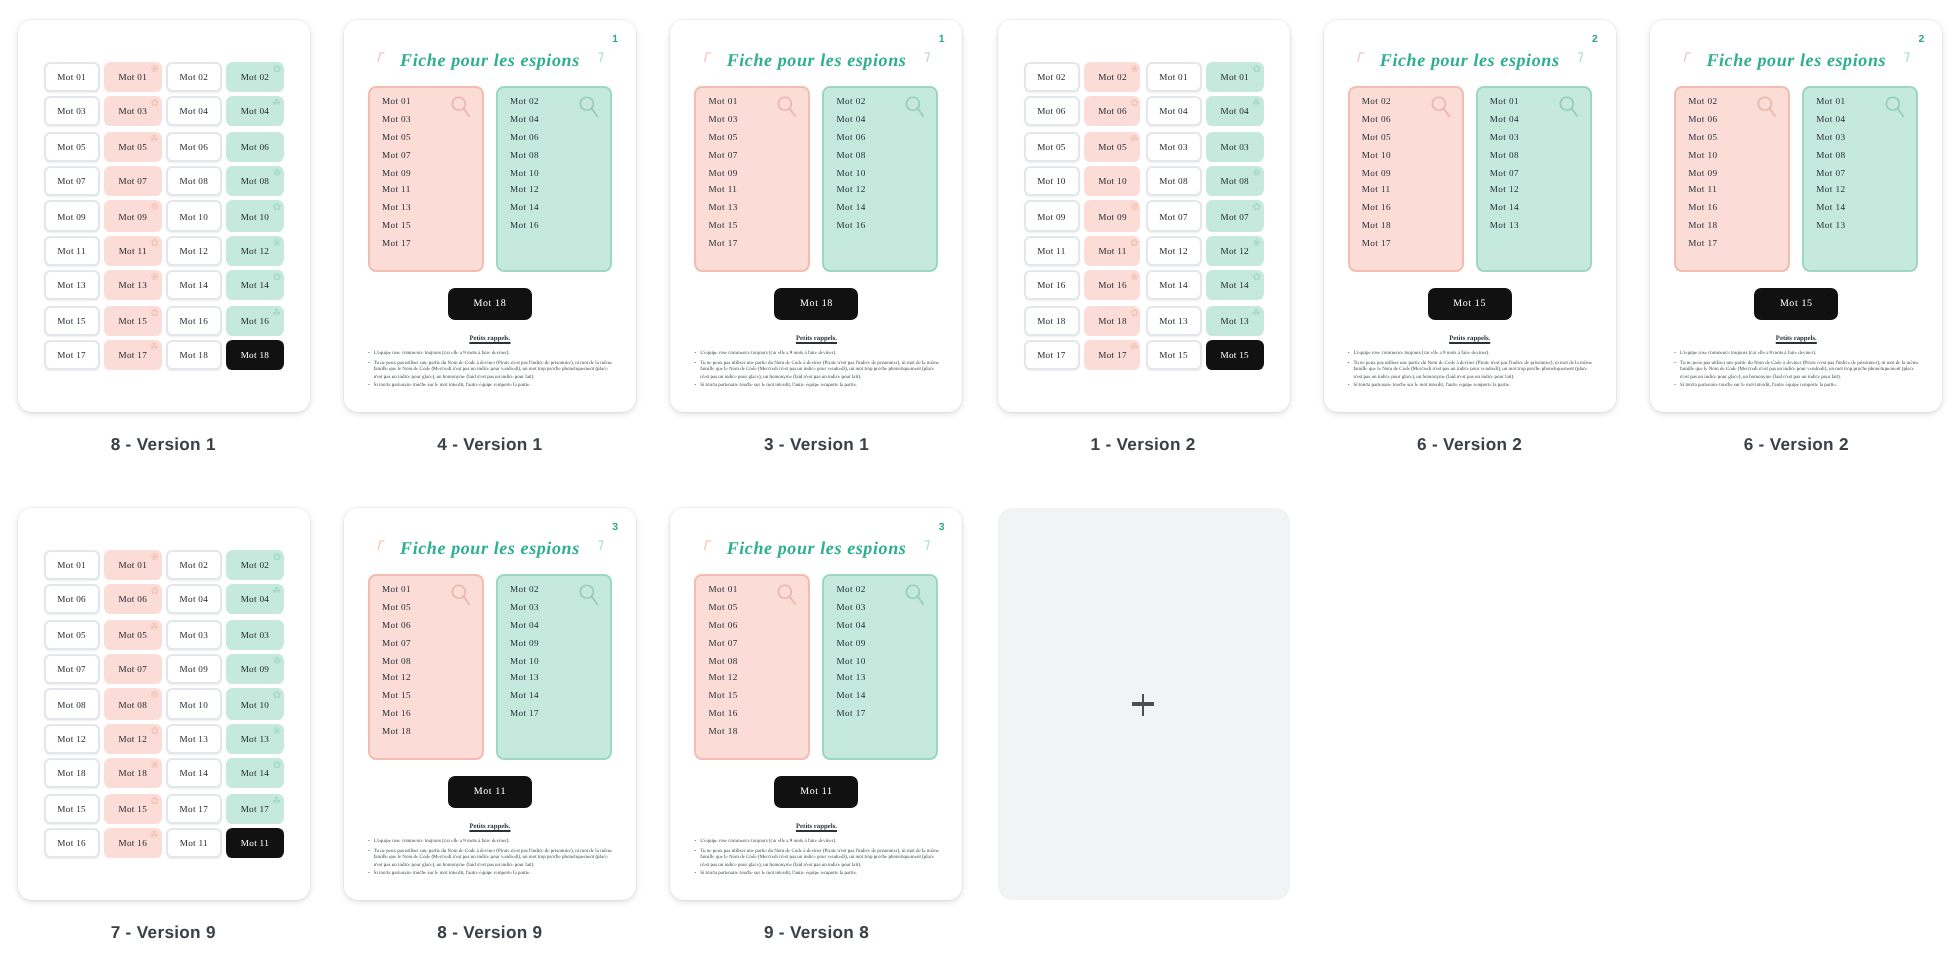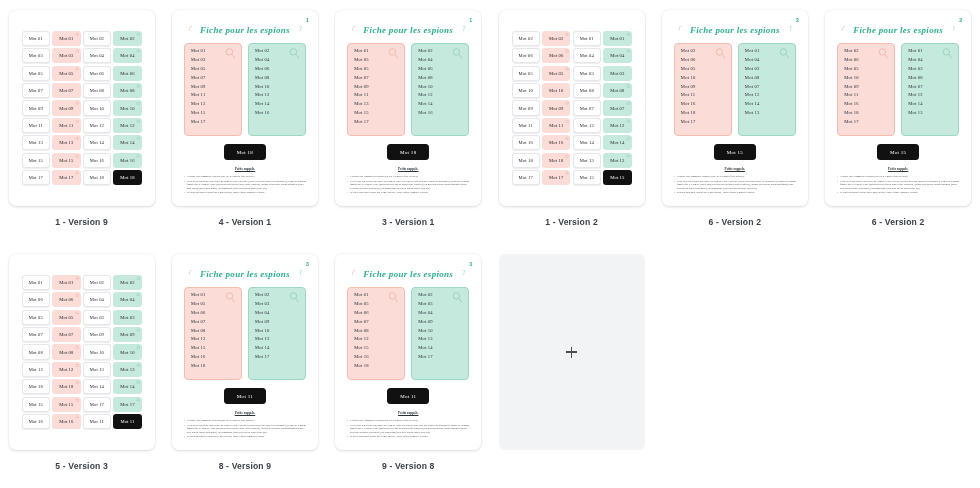--- a/index.html
+++ b/index.html
@@ -293,21 +293,21 @@
             </div>
             <div class="wcell plain">
               <span>Mot 18</span>
             </div>
             <div class="wcell black">
               <span>Mot 18</span>
             </div>
           </div>
         </div>
       </div>
-      <div class="caption">1 - Version 9</div>
+      <div class="caption">8 - Version 1</div>
     </div>
     <div class="cell">
       <div class="card">
         <div class="badge">1</div>
         <div class="sheet">
           <div class="sheet-title"><span class="swirl-l">⸢</span><span>Fiche pour les espions</span><span class="swirl-r">⸣</span></div>
           <div class="lists">
             <div class="list red">
               <svg class="mag" viewBox="0 0 24 24" fill="none" stroke="#d98878" stroke-width="1.6">
                 <circle cx="10" cy="9" r="6"></circle>
@@ -789,21 +789,21 @@
             </div>
             <div class="wcell plain">
               <span>Mot 11</span>
             </div>
             <div class="wcell black">
               <span>Mot 11</span>
             </div>
           </div>
         </div>
       </div>
-      <div class="caption">5 - Version 3</div>
+      <div class="caption">7 - Version 9</div>
     </div>
     <div class="cell">
       <div class="card">
         <div class="badge">3</div>
         <div class="sheet">
           <div class="sheet-title"><span class="swirl-l">⸢</span><span>Fiche pour les espions</span><span class="swirl-r">⸣</span></div>
           <div class="lists">
             <div class="list red">
               <svg class="mag" viewBox="0 0 24 24" fill="none" stroke="#d98878" stroke-width="1.6">
                 <circle cx="10" cy="9" r="6"></circle>

